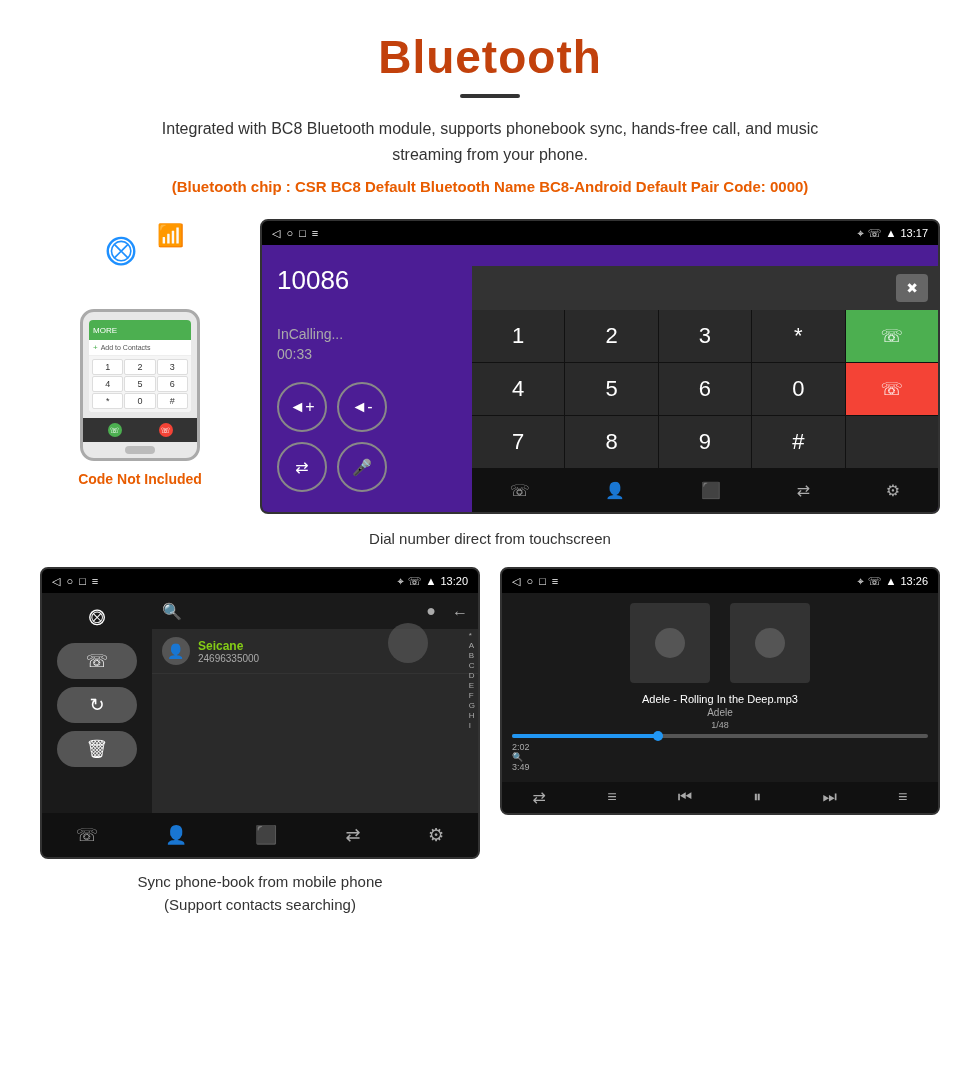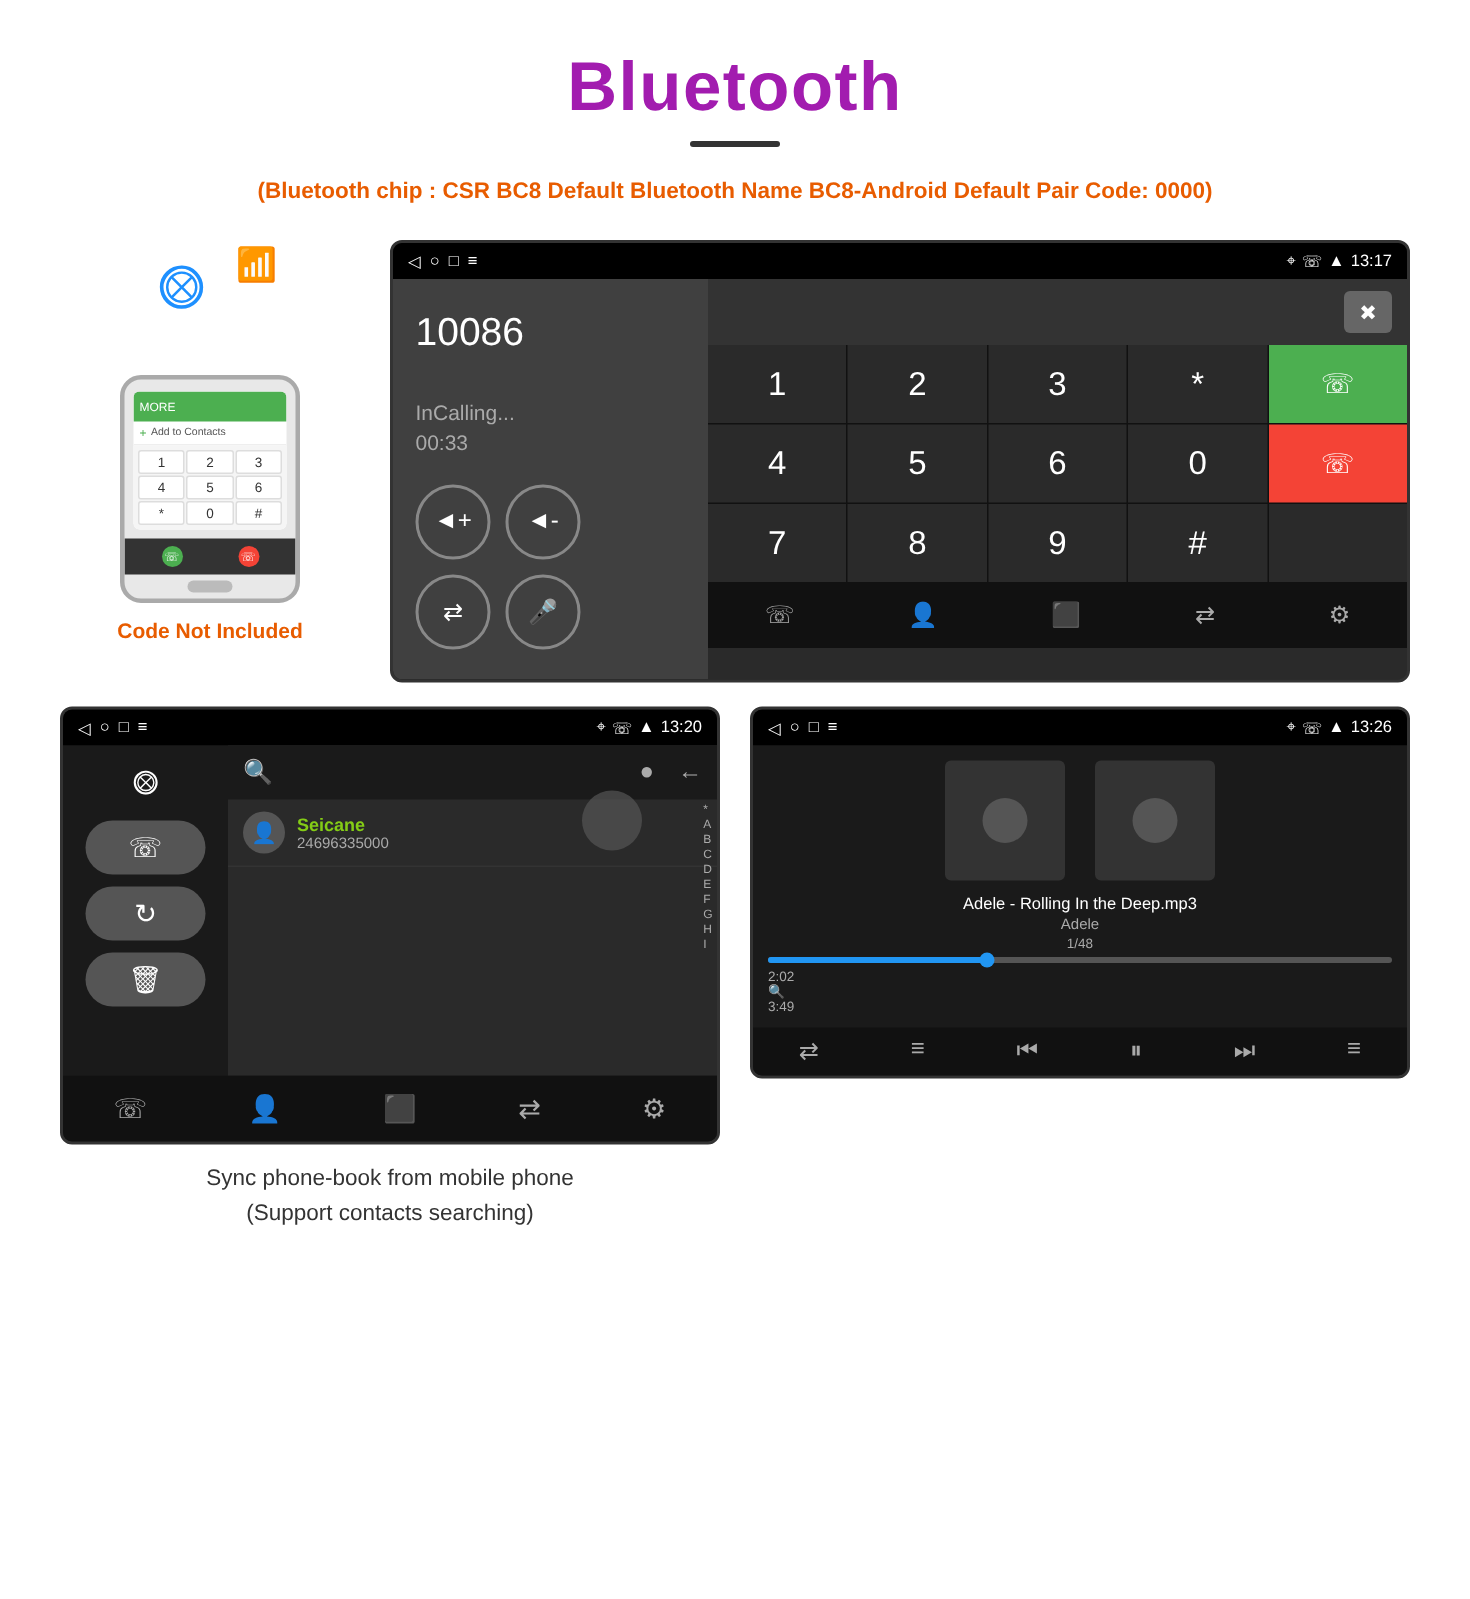--- a/index.html
+++ b/index.html
@@ -17,21 +17,21 @@
     }
 
     
     .header {
       text-align: center;
       margin-bottom: 20px;
     }
     .header h1 {
       font-size: 46px;
       font-weight: 900;
-      color: #a21caf;
+      color: #c2410c;
       letter-spacing: 1px;
     }
     .header-divider {
       width: 60px;
       height: 4px;
       background: #333;
       margin: 10px auto 18px;
       border-radius: 2px;
     }
     .header-desc {
@@ -201,21 +201,22 @@
       justify-content: space-between;
       padding: 0 10px;
       color: #fff;
       font-size: 11px;
     }
     .status-left { display: flex; gap: 6px; align-items: center; }
     .status-right { display: flex; gap: 4px; align-items: center; font-size: 11px; }
 
     .dial-content {
       display: flex;
-      background: #404040;
+      background: #4c1d95;
+      align-items: flex-end;
     }
 
     .dial-left {
       width: 210px;
       padding: 20px 15px;
       color: #fff;
       flex-shrink: 0;
     }
     .dial-number {
       font-size: 26px;
@@ -548,20 +549,21 @@
     }
   </style>
 </head>
 <body>
 
 <div class="page-container">
 
   <div class="header">
     <h1>Bluetooth</h1>
     <div class="header-divider"></div>
+    <p class="header-desc">Integrated with BC8 Bluetooth module, supports phonebook sync, hands-free call, and music streaming from your phone.</p>
     <p class="header-specs">(Bluetooth chip : CSR BC8    Default Bluetooth Name BC8-Android    Default Pair Code: 0000)</p>
   </div>
 
   <div class="main-section">
 
     <div class="phone-illustration">
 
       <div class="bt-icon-area">
         <span class="signal-waves">
           📶
@@ -675,20 +677,21 @@
             <span style="font-size:16px;">👤</span>
             <span style="font-size:16px;">⬛</span>
             <span style="font-size:16px;">⇄</span>
             <span style="font-size:16px;">⚙</span>
           </div>
         </div>
       </div>
     </div>
   </div>
 
+  <div class="dial-caption">Dial number direct from touchscreen</div>
 
   <div class="bottom-screenshots">
 
     <div class="screenshot-block">
       <div class="contacts-screen">
 
         <div class="android-status-bar">
           <div class="status-left">
             <span>◁</span>
             <span>○</span>

